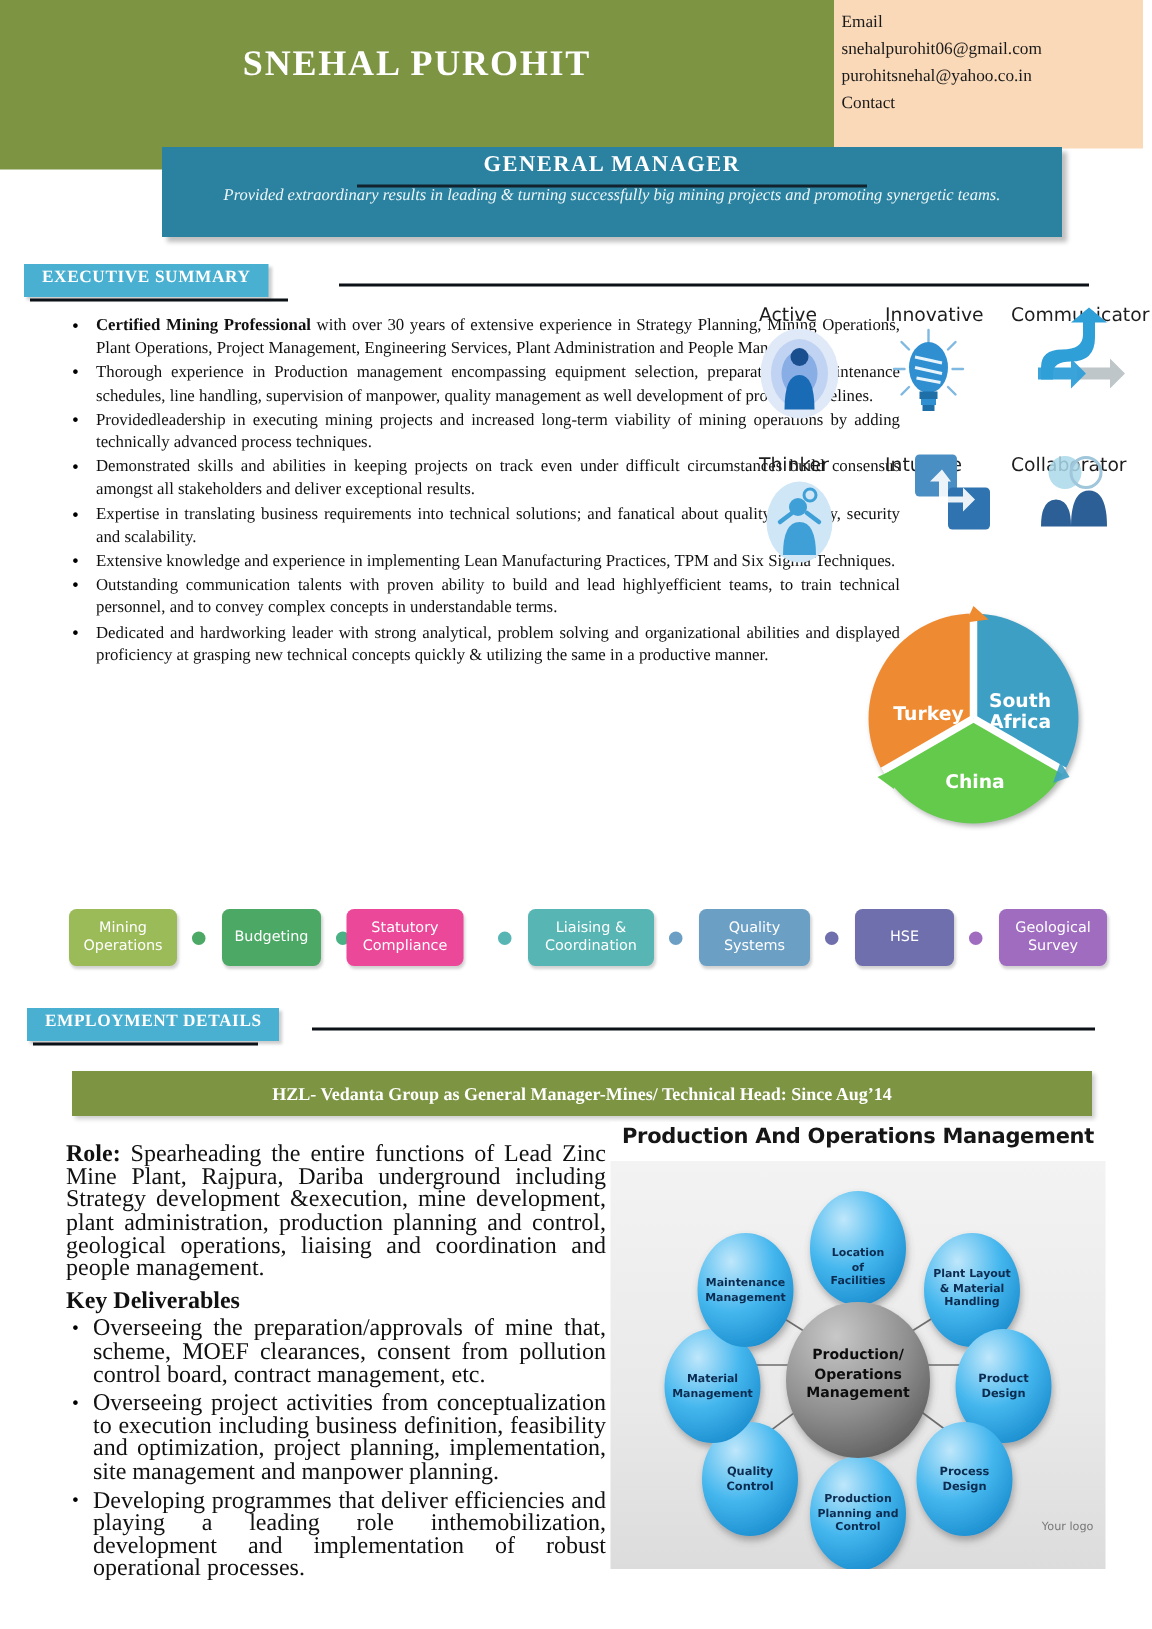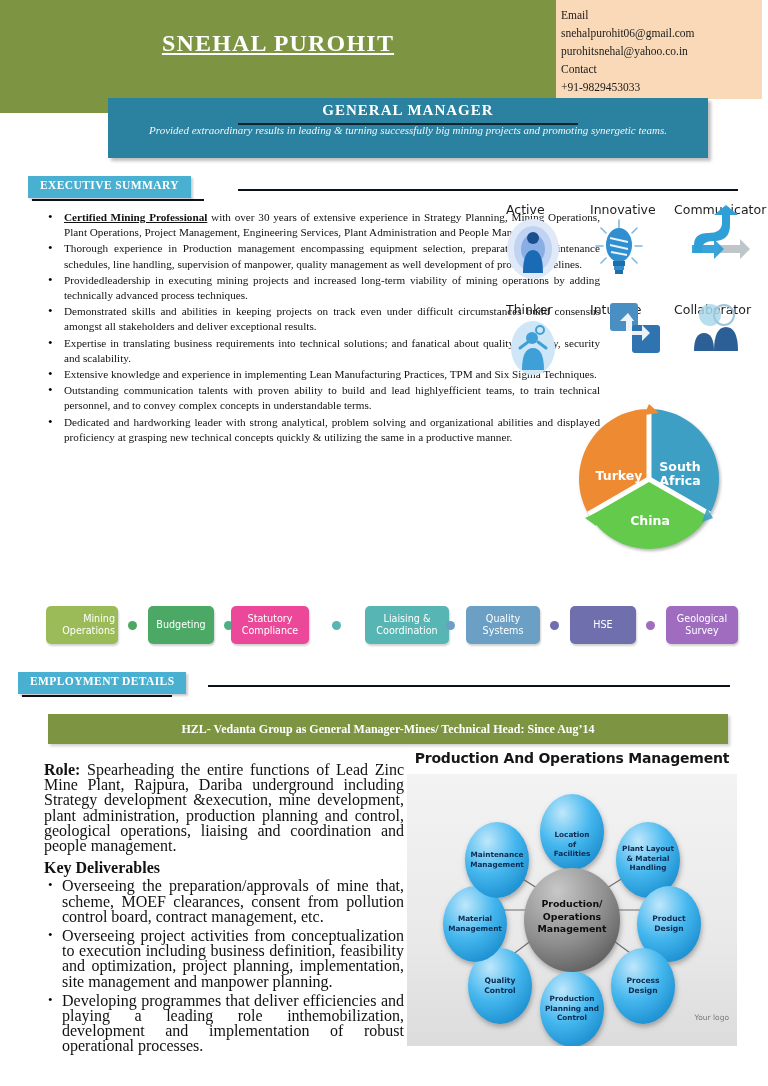--- a/index.html
+++ b/index.html
@@ -13,21 +13,20 @@
   
   .hdr-green{
     position:absolute;left:0;top:0;width:556px;height:113px;
     background:#7d9442;
   }
   .hdr-name{
     position:absolute;left:0;top:30px;width:556px;
     text-align:center;color:#ffffff;
     font-size:24px;font-weight:bold;letter-spacing:1.2px;
     font-family:"Liberation Serif", serif;
-    text-decoration:underline;
   }
   .hdr-peach{
     position:absolute;left:556px;top:0;width:206px;height:99px;
     background:#fad9b8;
   }
   .contact-list{
     position:absolute;left:561px;top:6px;width:206px;
     font-size:11.5px;line-height:18px;color:#1a1a1a;
     font-family:"Liberation Serif", serif;
   }
@@ -67,21 +66,21 @@
   .summary{
     position:absolute;left:44px;top:210px;width:556px;
     font-size:11.2px;line-height:15.2px;color:#111111;
     text-align:justify;
   }
   .summary ul{margin:0;padding:0 0 0 18px;list-style:none;}
   .summary li{position:relative;margin-bottom:1px;padding-left:2px;}
   .summary li:before{
     content:"\2022";position:absolute;left:-14px;top:-1px;font-size:13px;color:#000;
   }
-  .summary b{font-weight:bold;text-decoration:underline;}
+  .summary b{font-weight:bold;}
 
   
   .traits{position:absolute;left:490px;top:203px;width:278px;height:170px;}
   .trait{position:absolute;width:92px;}
   .trait .tlabel{
     font-family:"DejaVu Sans", sans-serif;font-size:12.5px;color:#1d1d1d;
     line-height:14px;text-align:left;
   }
   .trait .ticon{margin-top:1px;}
 
@@ -154,30 +153,29 @@
 
   <div class="hdr-green"></div>
   <div class="hdr-name">SNEHAL PUROHIT</div>
 
   <div class="hdr-peach"></div>
   <div class="contact-list">
     <div>Email</div>
     <div>snehalpurohit06@gmail.com</div>
     <div>purohitsnehal@yahoo.co.in</div>
     <div>Contact</div>
-    <div>+91-9829453033</div>
   </div>
 
   <div class="title-band">
     <div class="role">GENERAL MANAGER</div>
     <div class="rule"></div>
     <div class="tagline">Provided extraordinary results in leading &amp; turning successfully big mining projects and promoting synergetic teams.</div>
   </div>
 
-  <div class="sec" style="left:28px;top:176px;width:712px;">
+  <div class="sec" style="left:16px;top:176px;width:712px;">
     <div class="chip">EXECUTIVE SUMMARY</div>
     <div class="chip-ul" style="width:172px;"></div>
     <div class="long-rule" style="left:210px;width:500px;"></div>
   </div>
 
   <div class="summary">
     <ul id="summary-ul">
         <li><b>Certified Mining Professional</b><span> with over 30 years of extensive experience in Strategy Planning, Mining Operations, Plant Operations, Project Management, Engineering Services, Plant Administration and People Management.</span></li>
         <li><span>Thorough experience in Production management encompassing equipment selection, preparation of maintenance schedules, line handling, supervision of manpower, quality management as well development of process guidelines.</span></li>
         <li><span>Providedleadership in executing mining projects and increased long-term viability of mining operations by adding technically advanced process techniques.</span></li>
@@ -304,27 +302,27 @@
       <polygon points="139,114 128,118 133,104" fill="#3d9fc4" opacity=".9"></polygon>
       <polygon points="11,114 24,108 22,122" fill="#63ca4c"></polygon>
       <text x="106" y="67" text-anchor="middle" fill="#ffffff" font-family="DejaVu Sans, sans-serif" font-size="12.5" font-weight="bold">South</text>
       <text x="106" y="81" text-anchor="middle" fill="#ffffff" font-family="DejaVu Sans, sans-serif" font-size="12.5" font-weight="bold">Africa</text>
       <text x="45" y="76" text-anchor="middle" fill="#ffffff" font-family="DejaVu Sans, sans-serif" font-size="12.5" font-weight="bold">Turkey</text>
       <text x="76" y="121" text-anchor="middle" fill="#ffffff" font-family="DejaVu Sans, sans-serif" font-size="12.5" font-weight="bold">China</text>
     </svg>
   </div>
 
   <div class="chips" id="chips-row">
-      <div class="skchip" style="left: 0px; width: 72px; background: rgb(155, 187, 89); text-align: right;">Mining Operations</div>
+      <div class="skchip" style="left: 0px; width: 72px; background: rgb(155, 187, 89);">Mining Operations</div>
       <div class="skdot" style="left: 82px; background: rgb(76, 168, 101);"></div>
       <div class="skchip" style="left: 102px; width: 66px; background: rgb(76, 168, 101);">Budgeting</div>
       <div class="skdot" style="left: 178px; background: rgb(76, 176, 133);"></div>
       <div class="skchip" style="left: 185px; width: 78px; background: #ec4899;">Statutory Compliance</div>
       <div class="skdot" style="left: 286px; background: rgb(87, 182, 180);"></div>
-      <div class="skchip" style="left: 319px; width: 84px; background: rgb(87, 182, 180);">Liaising &amp; Coordination</div>
+      <div class="skchip" style="left: 306px; width: 84px; background: rgb(87, 182, 180);">Liaising &amp; Coordination</div>
       <div class="skdot" style="left: 400px; background: rgb(108, 159, 196);"></div>
       <div class="skchip" style="left: 420px; width: 74px; background: rgb(108, 159, 196);">Quality Systems</div>
       <div class="skdot" style="left: 504px; background: rgb(111, 111, 174);"></div>
       <div class="skchip" style="left: 524px; width: 66px; background: rgb(111, 111, 174);">HSE</div>
       <div class="skdot" style="left: 600px; background: rgb(160, 108, 192);"></div>
       <div class="skchip" style="left: 620px; width: 72px; background: rgb(160, 108, 192);">Geological Survey</div>
     </div>
 
   <div class="sec" style="left:18px;top:672px;width:714px;">
     <div class="chip">EMPLOYMENT DETAILS</div>

